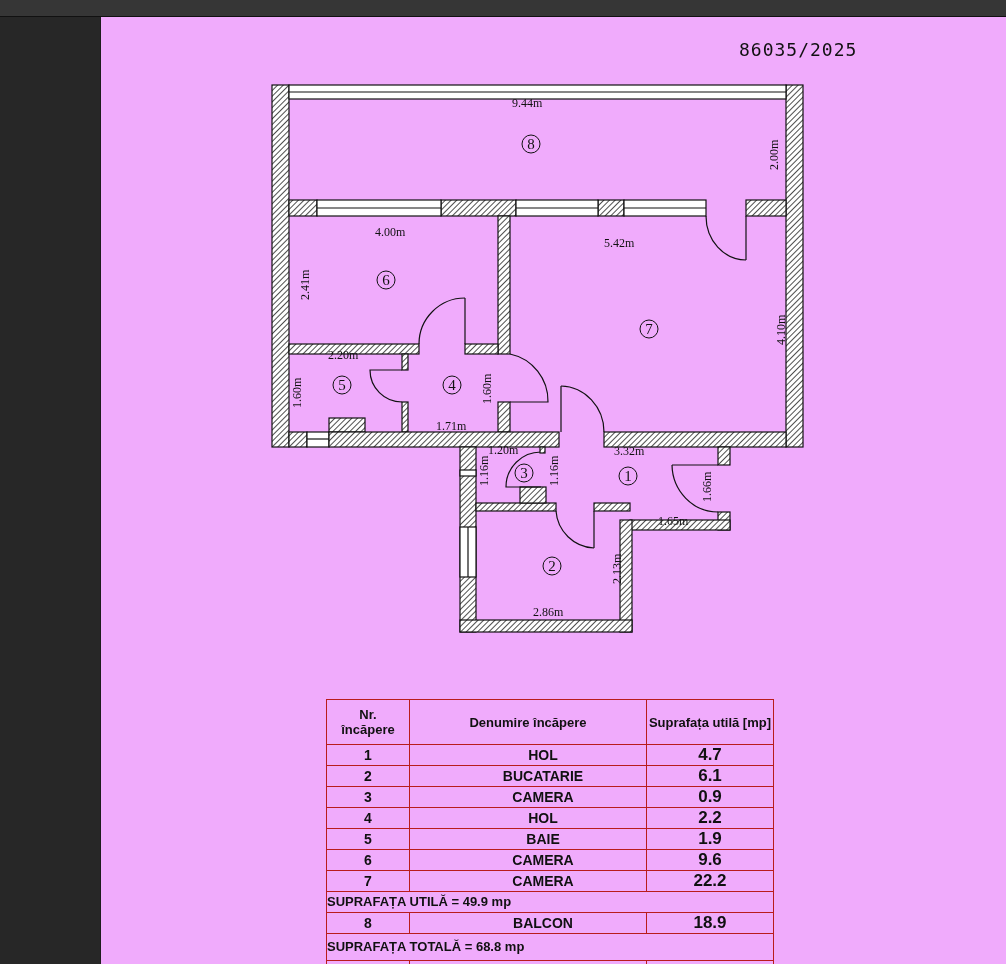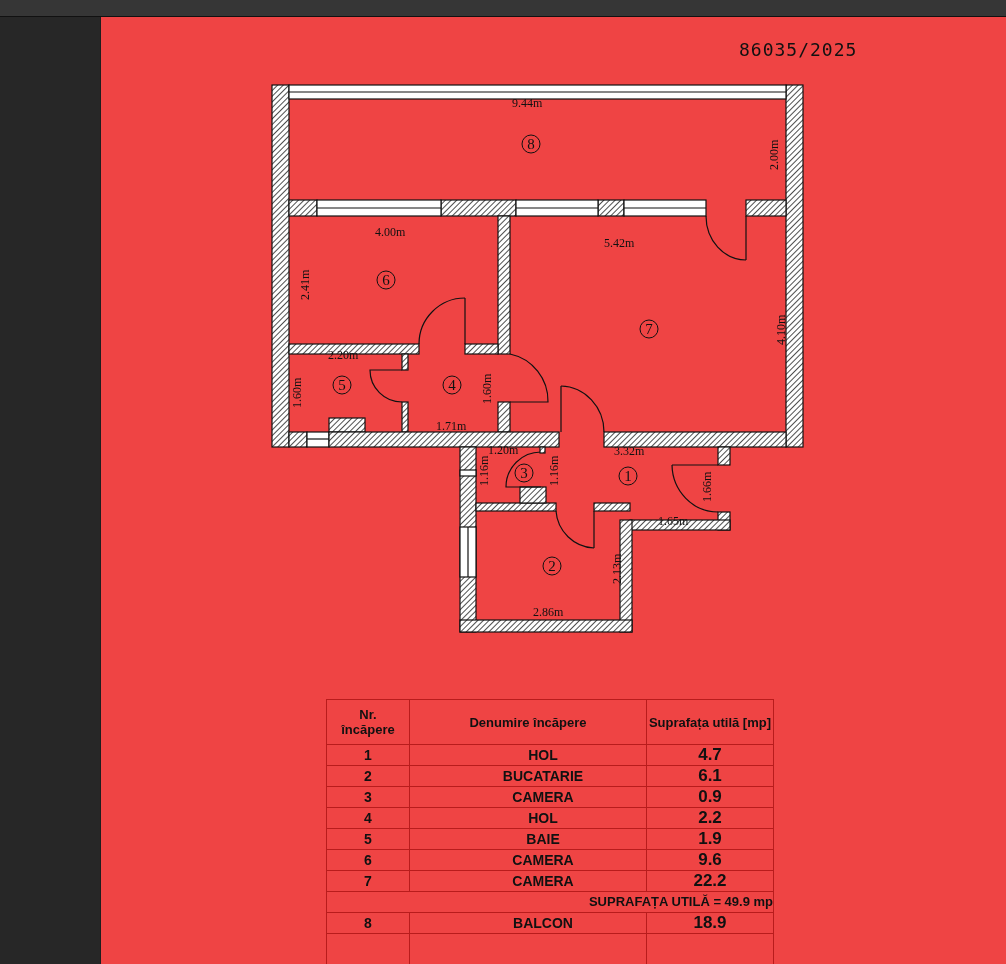--- a/index.html
+++ b/index.html
@@ -11,21 +11,21 @@
   .topbar {
     position: absolute; left: 0; top: 0; width: 1006px; height: 16px;
     background: #363636; border-bottom: 1px solid #111;
   }
   .sidebar {
     position: absolute; left: 0; top: 17px; width: 100px; height: 947px;
     background: #272727; border-right: 1px solid #1e1e1e;
   }
   .page {
     position: absolute; left: 101px; top: 17px; width: 905px; height: 947px;
-    background: #ef4444;
+    background: #f0abfc;
   }
   .docnum {
     position: absolute; left: 638px; top: 22px;
     font-family: "DejaVu Sans Mono", monospace; font-size: 18px;
     letter-spacing: 1px; color: #111;
   }
   .plan { position: absolute; left: 0; top: 0; }
   .plan text { font-family: "Liberation Serif", serif; fill: #111; }
   .dim { font-size: 12px; }
   .num { font-size: 15px; }
@@ -35,21 +35,21 @@
     border-collapse: collapse; font-family: "Liberation Sans", sans-serif;
     color: #111;
   }
   table.rooms td, table.rooms th {
     border: 1px solid #b91c1c; padding: 0; height: 20px; line-height: 18px;
   }
   table.rooms th { font-size: 13px; font-weight: bold; height: 44px; line-height: 15px; }
   .c1 { width: 82px; text-align: center; font-weight: bold; font-size: 14px; }
   .c2 { width: 206px; text-align: center; padding-left: 30px !important; font-weight: bold; font-size: 14px; }
   .c3 { text-align: center; font-weight: bold; font-size: 17px; border-radius: 8px; }
-  .summary { text-align: right; font-weight: bold; font-size: 13px; }
+  .summary { text-align: left; font-weight: bold; font-size: 13px; }
 </style>
 </head>
 <body>
 
 <div class="topbar"></div>
 <div class="sidebar"></div>
 
 <div class="page">
   <div class="docnum">86035/2025</div>
 
@@ -224,19 +224,22 @@
     </tr>
     <tr>
       <td colspan="3" class="summary">SUPRAFAȚA UTILĂ =  49.9  mp</td>
     </tr>
     <tr>
       <td class="c1">8</td>
       <td class="c2">BALCON</td>
       <td class="c3">18.9</td>
     </tr>
     <tr>
+      <td colspan="3" class="summary" style="height:26px;">SUPRAFAȚA TOTALĂ =    68.8   mp</td>
+    </tr>
+    <tr>
       <td class="c1" style="height:30px;"></td>
       <td class="c2"></td>
       <td class="c3"></td>
     </tr>
   </tbody>
     </table>
 </div>
 
 </body></html>

